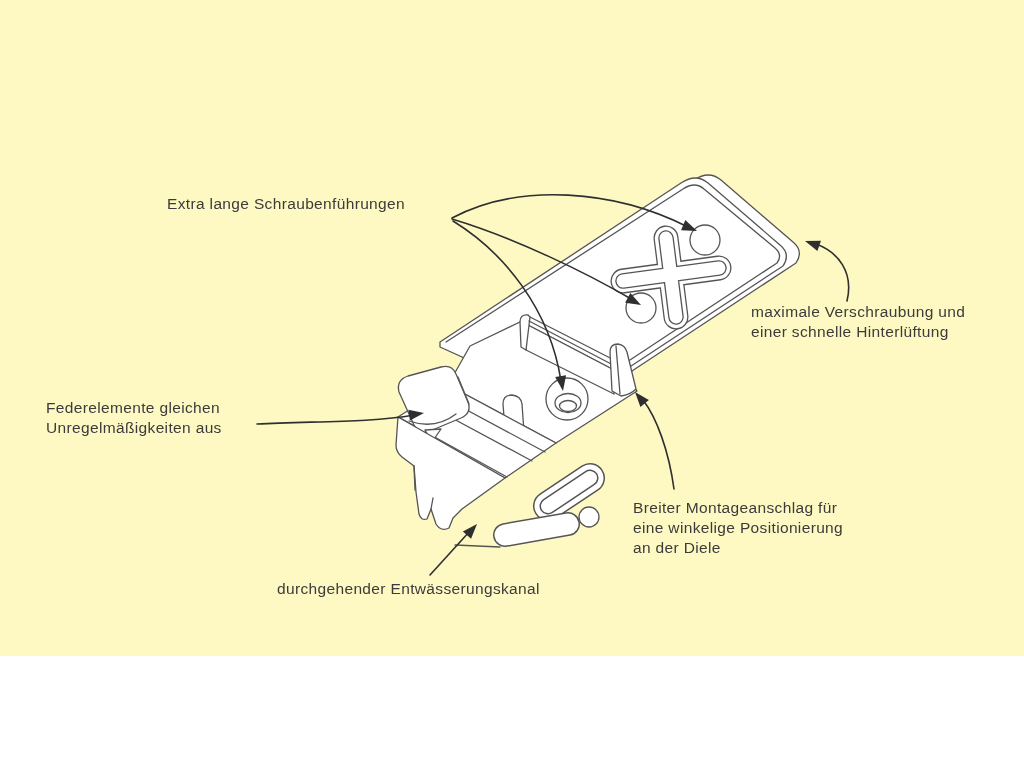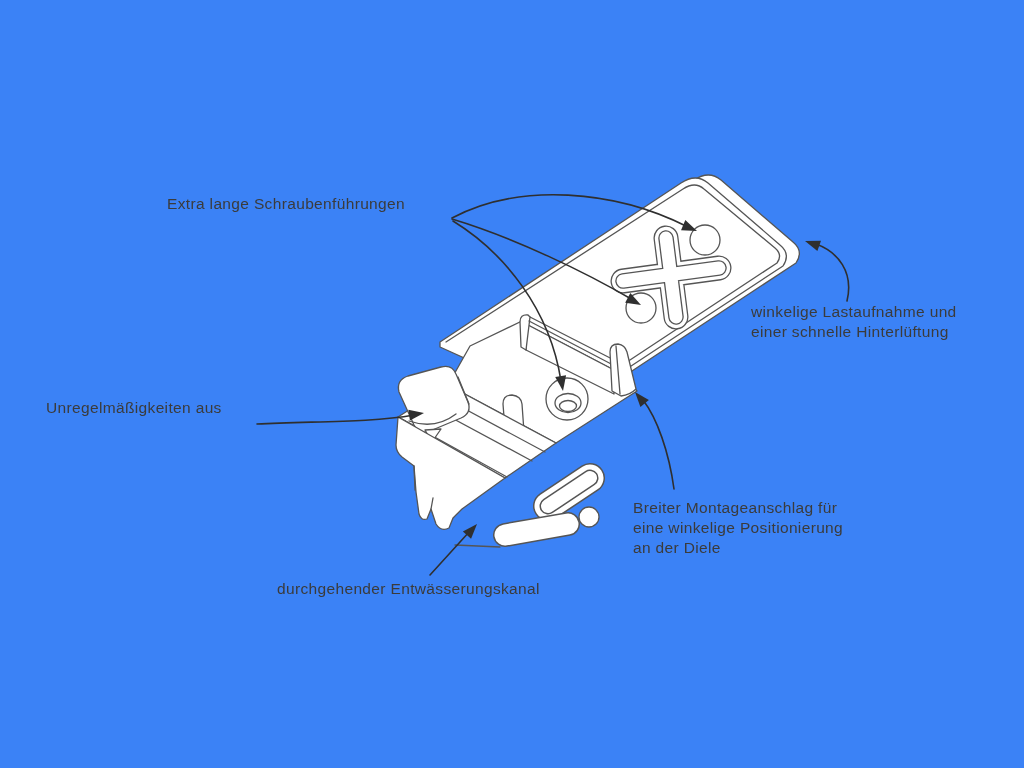--- a/index.html
+++ b/index.html
@@ -1,16 +1,16 @@
 <!DOCTYPE html>
 <html><head>
 <meta charset="utf-8">
 <style>
   html,body{margin:0;padding:0;background:#fff;}
-  .canvas{position:relative;width:1024px;height:768px;background:#3b82f6;overflow:hidden;
+  .canvas{position:relative;width:1024px;height:656px;background:#fef9c3;overflow:hidden;
           font-family:"Liberation Sans", sans-serif;}
   .canvas svg{position:absolute;left:0;top:0;}
   .ann{position:absolute;font-size:15.5px;line-height:20px;letter-spacing:.35px;
        color:#3b3b3b;white-space:nowrap;}
   .ann span{display:block;}
 </style>
 </head>
 <body>
 
 <div class="canvas">
@@ -132,25 +132,26 @@
         <path fill="#2f2f2f" stroke="none" d="M 0,0 L -15,5.5 L -15,-5.5 Z" transform="translate(424,413) rotate(-8)"></path>
       </g>
     </g>
   </svg>
 
   <div class="ann" style="left:167px;top:194px">
     <span>Extra lange Schraubenführungen</span>
   </div>
 
   <div class="ann" style="left:751px;top:302px">
-    <span>winkelige Lastaufnahme und</span>
+    <span>maximale Verschraubung und</span>
     <span>einer schnelle Hinterlüftung</span>
   </div>
 
   <div class="ann" style="left:46px;top:398px">
+    <span>Federelemente gleichen</span>
     <span>Unregelmäßigkeiten aus</span>
   </div>
 
   <div class="ann" style="left:277px;top:579px">
     <span>durchgehender Entwässerungskanal</span>
   </div>
 
   <div class="ann" style="left:633px;top:498px">
     <span>Breiter Montageanschlag für</span>
     <span>eine winkelige Positionierung</span>

